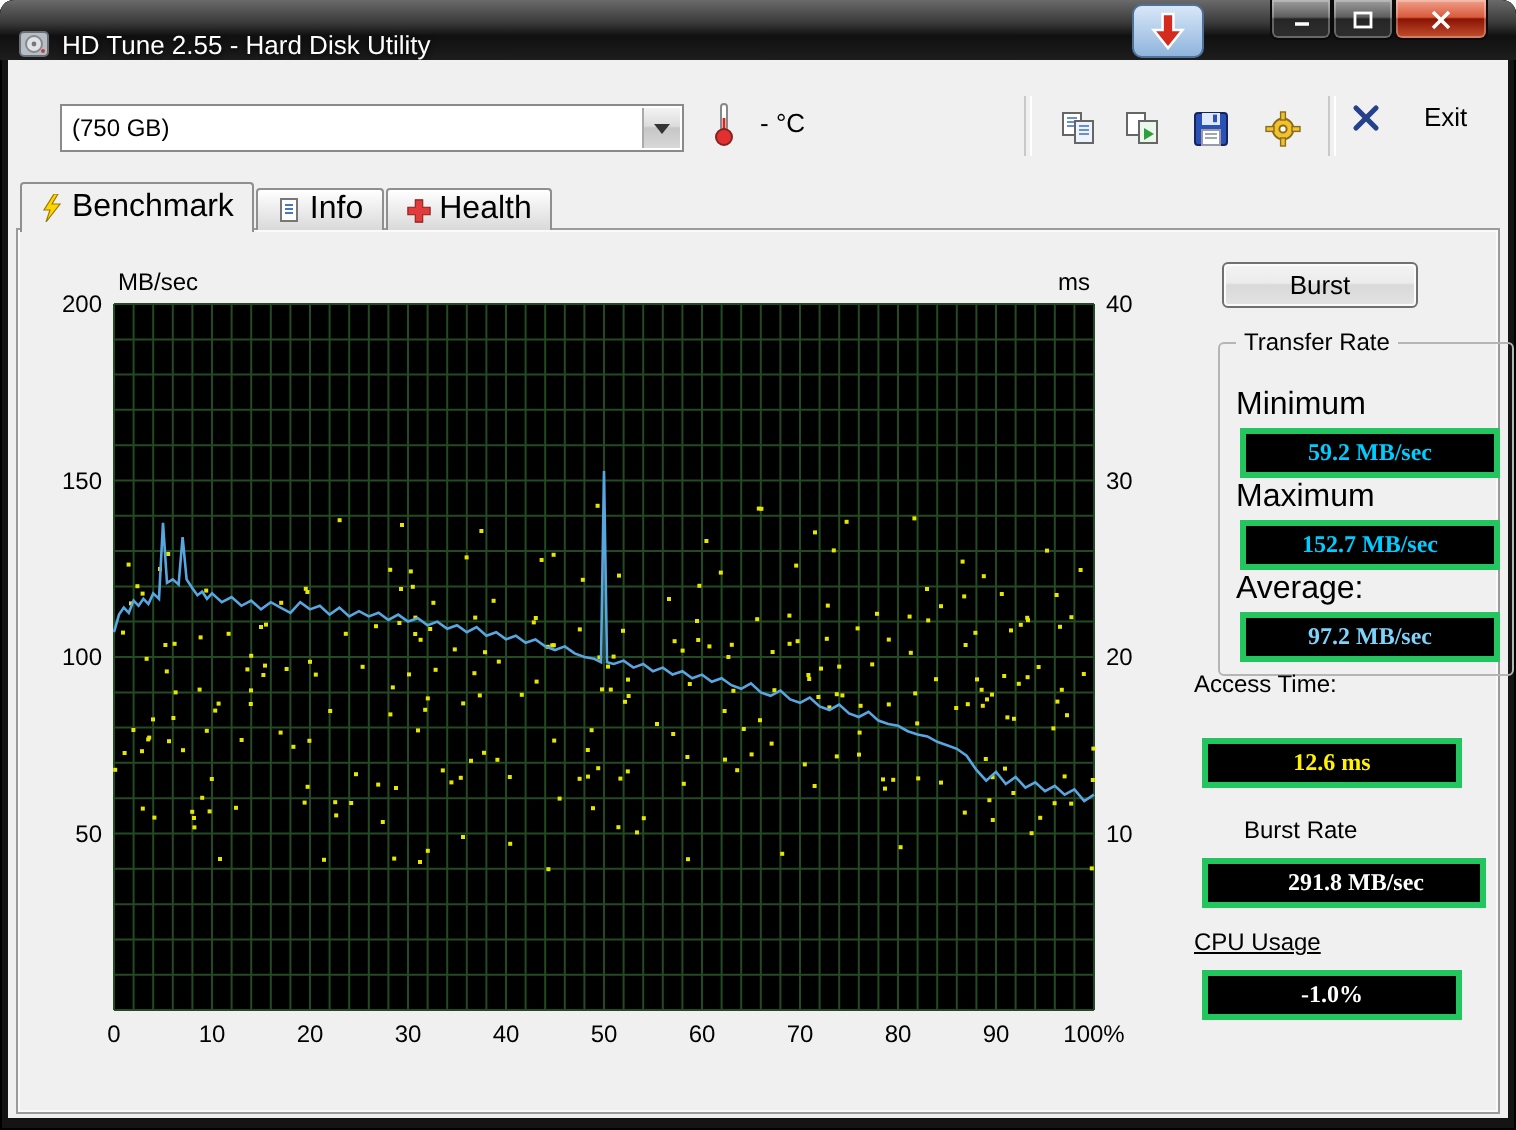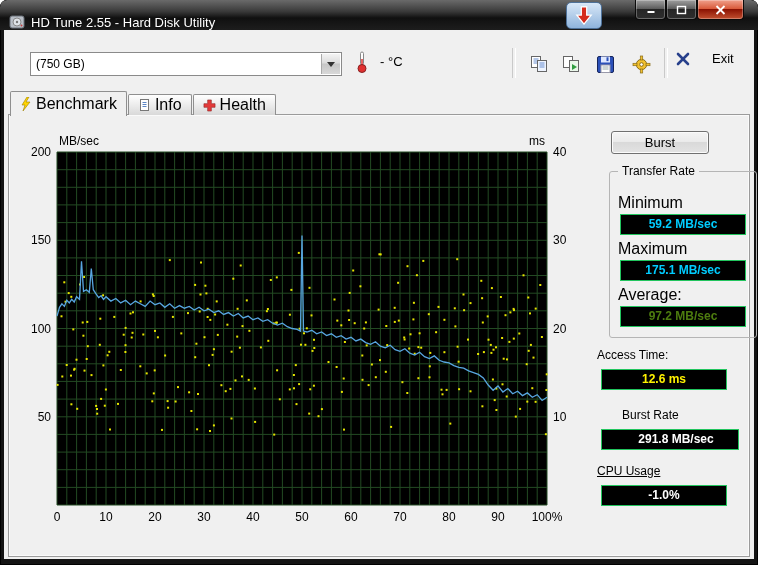--- a/index.html
+++ b/index.html
@@ -31,21 +31,21 @@
   
   .panel{position:absolute;left:4px;top:84px;width:740px;height:441px;background:#f0f0f0;border:1px solid #9b9b9b;box-shadow:inset 0 0 0 1px #fafafa;}
   #bench-chart{position:absolute;left:2px;top:13px;}
   #bench-chart text{font-family:"Liberation Sans",sans-serif;}
   
   .results-col{position:absolute;left:576px;top:0;width:162px;height:100%;}
   .start-btn{position:absolute;left:26px;top:16px;width:98px;height:23px;font-size:13px;font-family:"Liberation Sans",sans-serif;color:#000;border:1px solid #707070;border-radius:3px;background:linear-gradient(#f4f4f4,#ebebeb 45%,#d9d9d9 50%,#e3e3e3);box-shadow:inset 0 0 0 1px #fbfbfb;cursor:pointer;}
   .groupbox{position:absolute;left:24px;top:56px;width:146px;height:165px;border:1px solid #b5b5b5;border-radius:3px;}
   .groupbox-legend{position:absolute;top:-8px;left:8px;background:#f0f0f0;padding:0 4px;font-size:12px;color:#000;}
   .gb-label{position:absolute;left:8px;font-size:16px;color:#000;}
-  .val-box{position:absolute;width:124px;height:19px;background:#000;border:1px solid #22c55e;text-align:center;line-height:19px;font-size:12px;font-weight:bold;}
+  .val-box{position:absolute;width:124px;height:19px;background:#000;border:3px solid #22c55e;text-align:center;line-height:19px;font-size:12px;font-weight:bold;font-family:Liberation Serif, serif;}
   .res-label{position:absolute;left:12px;font-size:12px;color:#000;}
 </style>
 </head>
 <body>
 
 <div class="window">
 
   <div class="titlebar">
     <span class="app-icon">
       <svg width="16" height="16" viewBox="0 0 16 16">
@@ -468,26 +468,26 @@
         </svg>
 
       <div class="results-col">
         <button class="start-btn">Burst</button>
 
         <div class="groupbox">
           <span class="groupbox-legend">Transfer Rate</span>
           <span class="gb-label" style="top:22px;">Minimum</span>
           <div class="val-box" style="top: 42px; left: 10px; color: rgb(0, 204, 255);">59.2 MB/sec</div>
           <span class="gb-label" style="top:68px;">Maximum</span>
-          <div class="val-box" style="top: 88px; left: 10px; color: rgb(0, 204, 255);">175.1 MB/sec</div>
+          <div class="val-box" style="top: 88px; left: 10px; color: rgb(0, 204, 255);">152.7 MB/sec</div>
           <span class="gb-label" style="top:114px;">Average:</span>
-          <div class="val-box" style="top: 134px; left: 10px; color: #4d7c0f;">97.2 MB/sec</div>
+          <div class="val-box" style="top: 134px; left: 10px; color: #7dd3fc;">97.2 MB/sec</div>
         </div>
 
-        <span class="res-label" style="top:233px;">Access Time:</span>
+        <span class="res-label" style="top:220px;">Access Time:</span>
         <div class="val-box" style="top: 254px; left: 16px; color: rgb(255, 242, 0);">12.6 ms</div>
 
         <span class="res-label" style="top:293px;margin-left:25px;">Burst Rate</span>
         <div class="val-box" style="top: 314px; left: 16px; color: rgb(255, 255, 255); padding-left: 12px;">291.8 MB/sec</div>
 
         <span class="res-label" style="top:349px;text-decoration:underline;">CPU Usage</span>
         <div class="val-box" style="top: 370px; left: 16px; color: rgb(255, 255, 255);">-1.0%</div>
       </div>
     </div>
 

